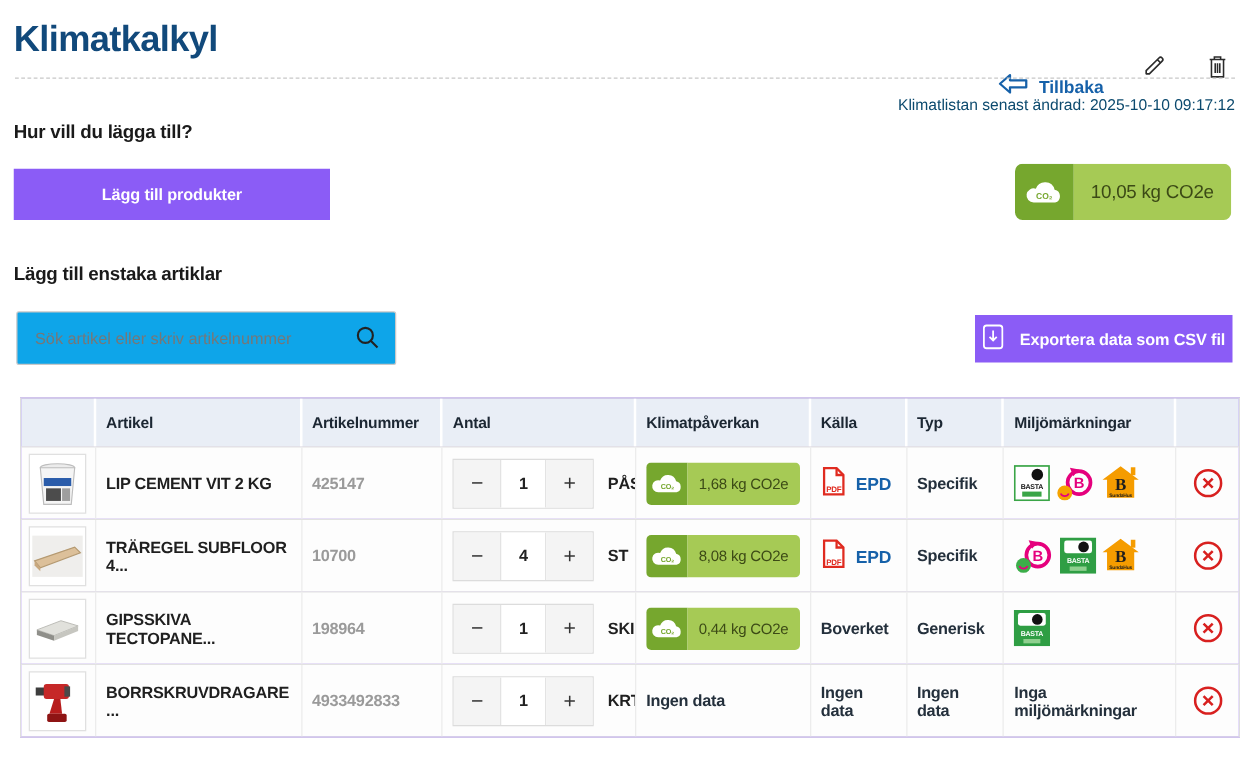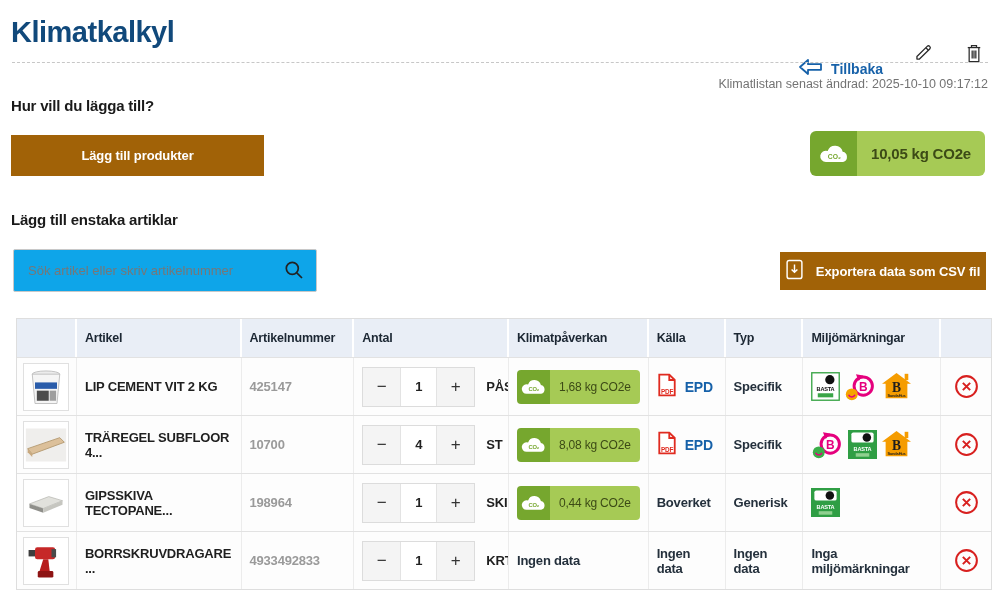--- a/index.html
+++ b/index.html
@@ -6,31 +6,31 @@
   html,body { background:#fff; }
   body { font-family:"Liberation Sans", sans-serif; color:#222; }
   .page { position:relative; width:1000px; height:606px; background:#fff; overflow:hidden; margin:0 auto; }
 
   
   .page-title { position:absolute; left:11px; top:16px; font-size:29px; font-weight:bold; color:#11497b; letter-spacing:-0.5px; }
   .header-actions { position:absolute; right:16px; top:26px; display:flex; align-items:center; gap:30px; }
   .back-link { display:flex; align-items:center; gap:8px; color:#1661a9; font-weight:bold; font-size:14px; cursor:pointer;margin-top:32px; }
   .icon-btn { background:none; border:none; cursor:pointer; display:flex; align-items:center; }
   .dashed-divider { position:absolute; left:12px; right:12px; top:62px; border-top:1px dashed #c7c7c7; }
-  .last-changed { position:absolute; right:12px; top:77px; font-size:12.5px; color:#737373; }
+  .last-changed { position:absolute; right:12px; top:77px; font-size:12.5px; color:#0c4a6e; }
 
   
   .section-heading { position:absolute; left:11px; font-size:15px; font-weight:bold; color:#1a1a1a; letter-spacing:-0.2px; }
   .h-add { top:97px; }
   .h-articles { top:211px; }
-  .btn-navy { background:#a16207; color:#fff; font-weight:bold; font-size:13px; border:none; cursor:pointer; font-family:inherit; letter-spacing:-0.1px; }
+  .btn-navy { background:#8b5cf6; color:#fff; font-weight:bold; font-size:13px; border:none; cursor:pointer; font-family:inherit; letter-spacing:-0.1px; }
   .add-products-btn { position:absolute; left:11px; top:135px; width:253px; height:41px; }
   .total-badge { position:absolute; right:15px; top:131px; height:45px; display:flex; border-radius:6px; overflow:hidden; }
   .total-badge .cloud-seg { width:47px; background:#76a72e; display:flex; align-items:center; justify-content:center; }
-  .total-badge .value-seg { background:#a6ca55; display:flex; align-items:center; padding:4px 14px; font-weight:bold; font-size:15px; color:#3c4a16; letter-spacing:-0.2px; }
+  .total-badge .value-seg { background:#a6ca55; display:flex; align-items:center; padding:4px 14px; font-weight:normal; font-size:15px; color:#3c4a16; letter-spacing:-0.2px; }
 
   
   .search-wrap { position:absolute; left:13px; top:249px; width:304px; height:43px; }
   .search-wrap input { width:100%; height:100%; border:1px solid #c8c8c8; border-radius:2px; padding:0 44px 0 14px; font-size:13px; font-family:inherit; color:#333; background:#0ea5e9; }
   .search-wrap input::placeholder { color:#777; }
   .search-wrap .search-icon { position:absolute; right:13px; top:11px; }
   .export-btn { position:absolute; left:780px; top:252px; width:206px; height:38px; display:flex; align-items:center; justify-content:center; gap:13px; }
 
   
   .table { position:absolute; left:16px; top:318px; width:976px; border:1px solid #dedede; background:#8b5cf6; }

